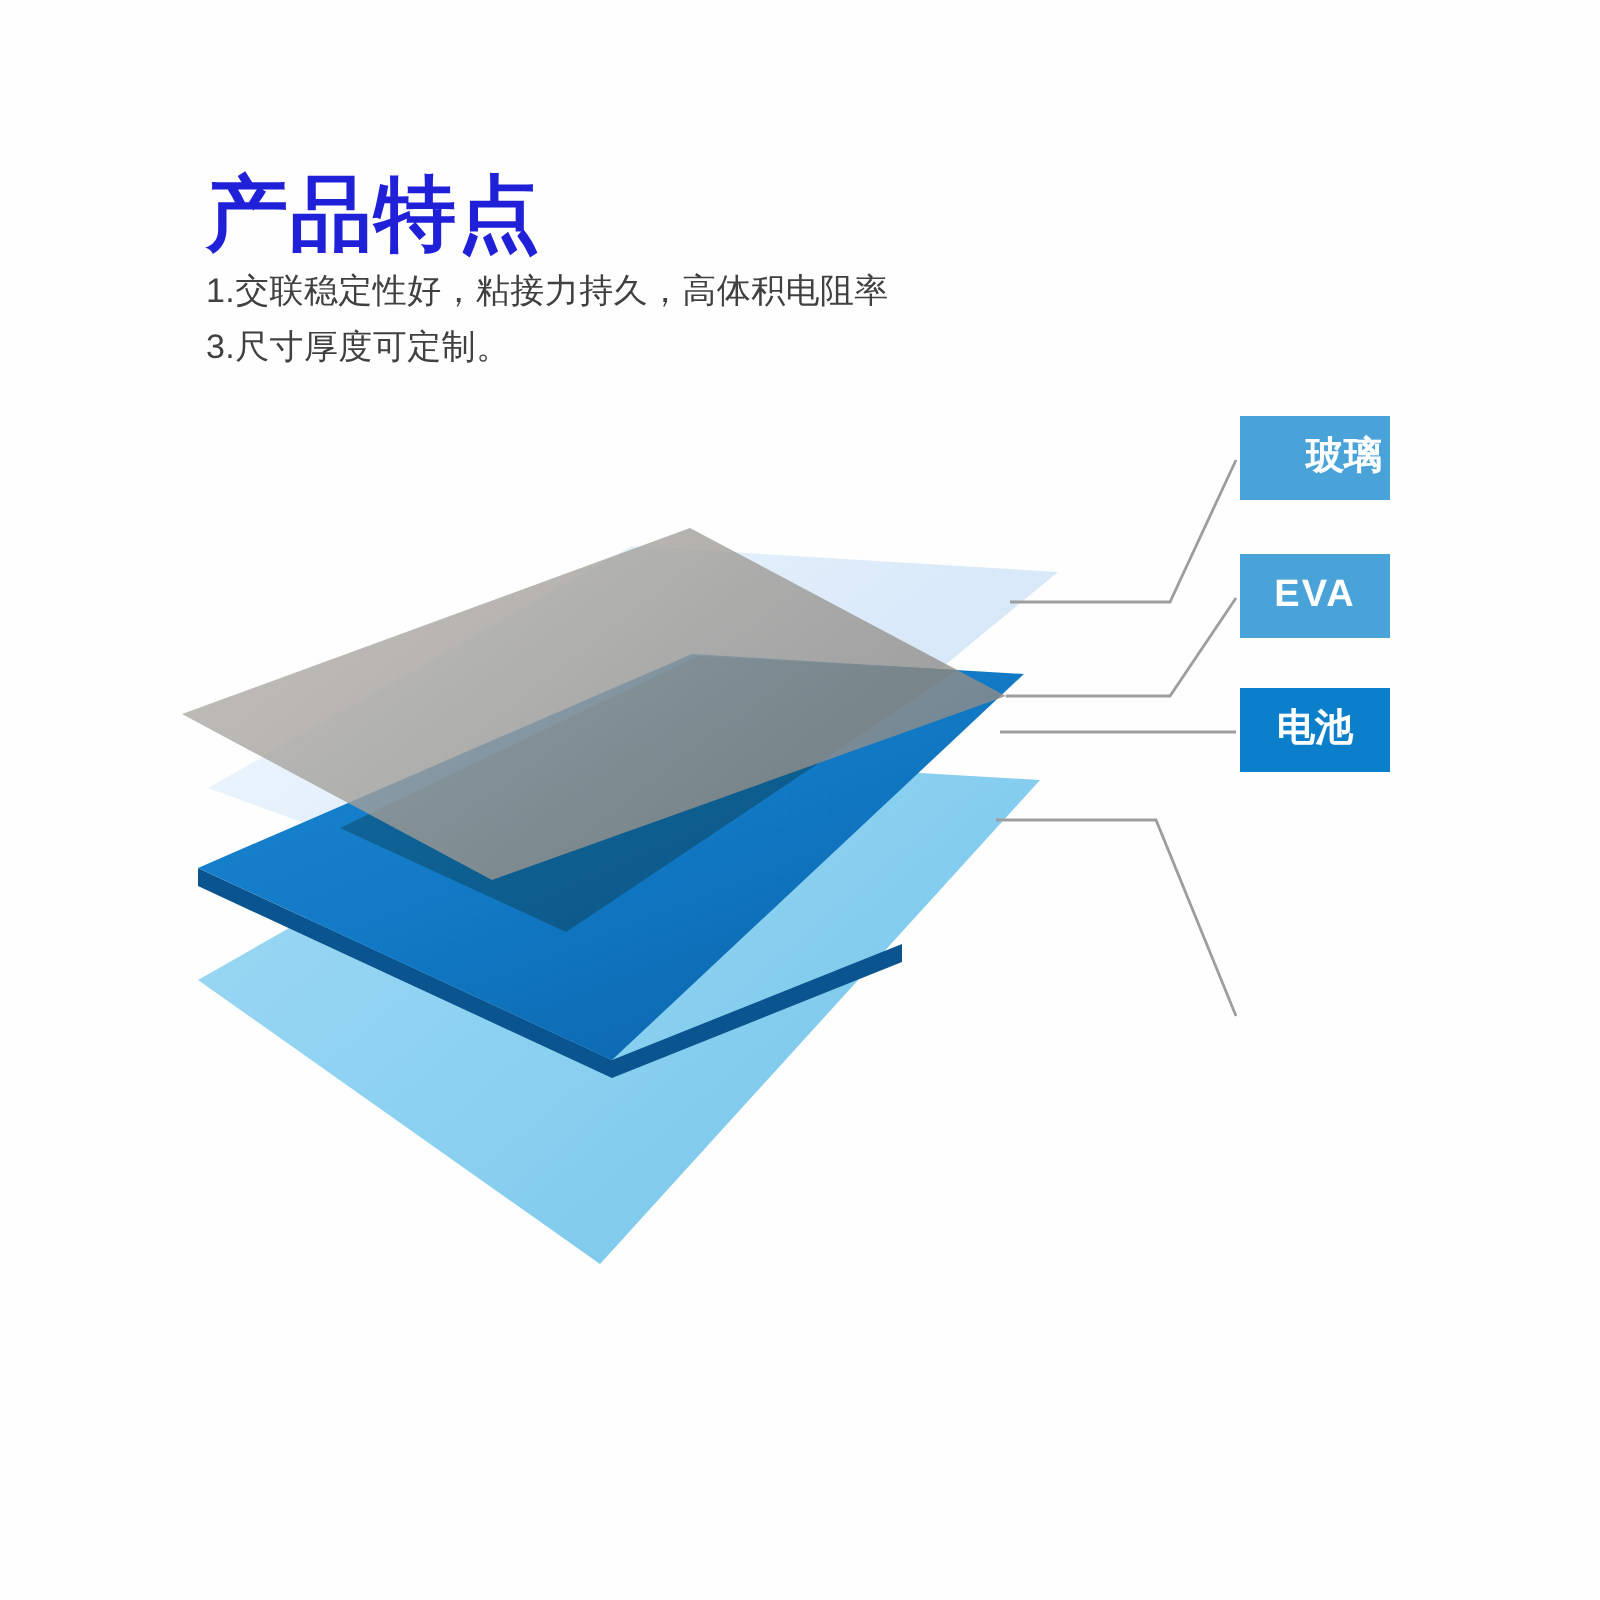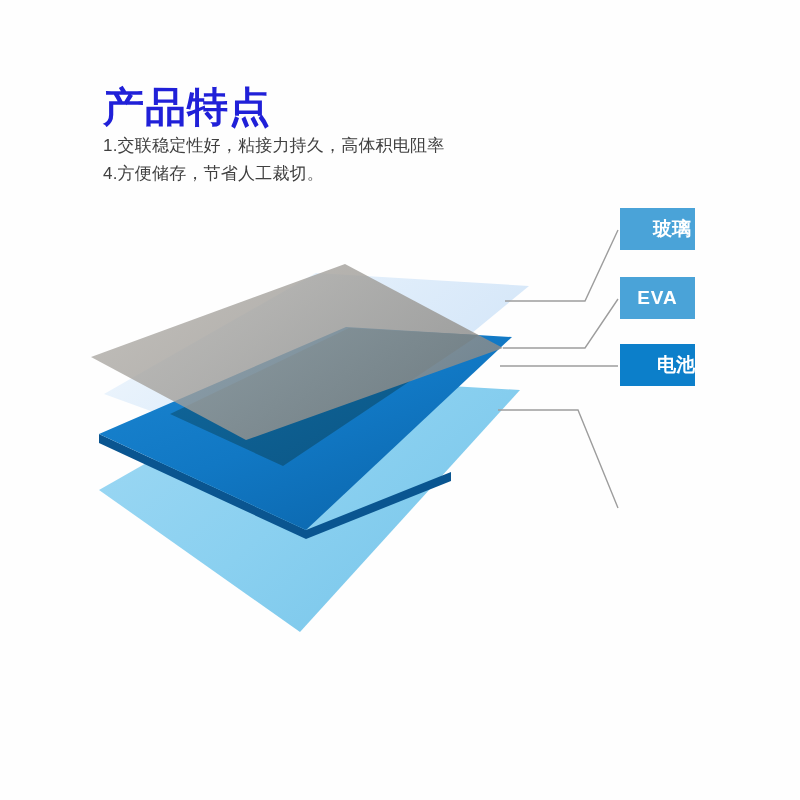--- a/index.html
+++ b/index.html
@@ -82,21 +82,21 @@
 </style>
 </head>
 <body>
 
 <div id="page">
 
   <div id="text-block">
     <div id="page-title">产品特点</div>
 
     <div class="feature-line">1.交联稳定性好，粘接力持久，高体积电阻率</div>
-    <div class="feature-line">4.方便储存，节省人工裁切。</div>
+    <div class="feature-line">3.尺寸厚度可定制。</div>
   </div>
 
   <svg id="diagram" viewBox="0 0 800 800">
 
     <defs>
       <linearGradient id="gradGlass" x1="0" y1="0" x2="1" y2="0.55">
         <stop offset="0%" stop-color="#b4b1ac"></stop>
         <stop offset="45%" stop-color="#a4a19c"></stop>
         <stop offset="100%" stop-color="#8d8a85"></stop>
       </linearGradient>
@@ -159,18 +159,18 @@
   </svg>
 
   <div class="callout-box" style="left:620px; top:208px; width:75px; height:42px;padding-left:29px;">
     <span class="callout-label" style="font-size:19px;">玻璃</span>
   </div>
 
   <div class="callout-box" style="left:620px; top:277px; width:75px; height:42px;">
     <span class="callout-label" style="font-size:19px; letter-spacing:1px;">EVA</span>
   </div>
 
-  <div class="callout-box accent" style="left:620px; top:344px; width:75px; height:42px;justify-content:flex-end;">
+  <div class="callout-box accent" style="left:620px; top:344px; width:75px; height:42px;">
     <span class="callout-label" style="font-size:19px;">电池</span>
   </div>
 
 
 </div>
 
 </body></html>

